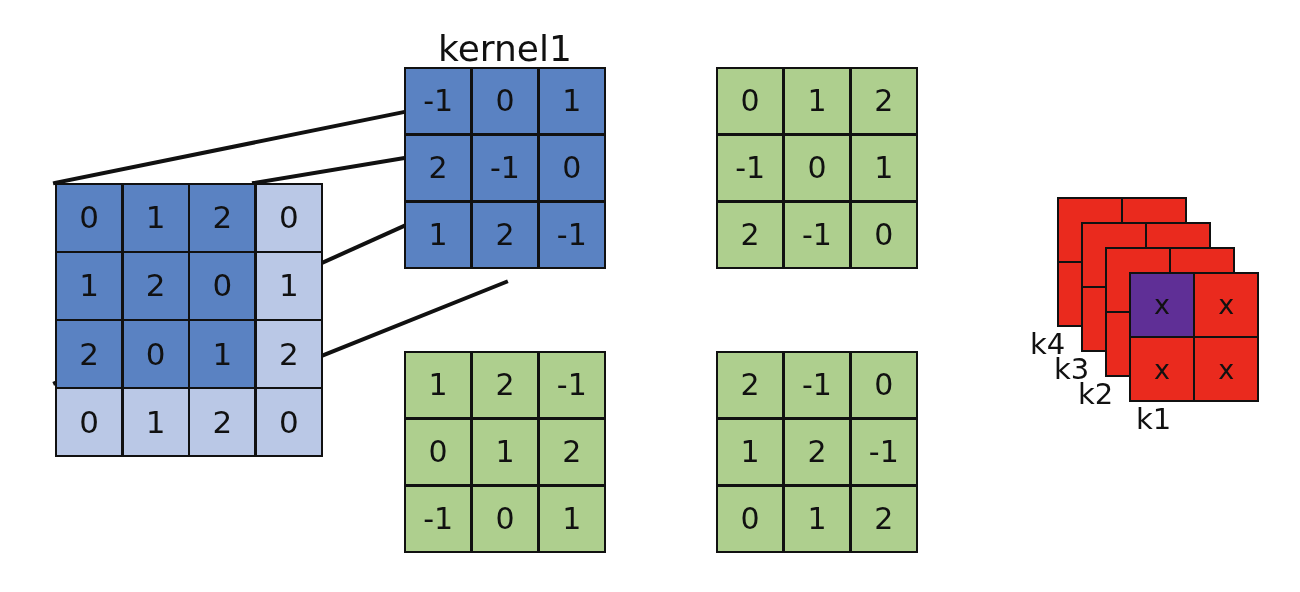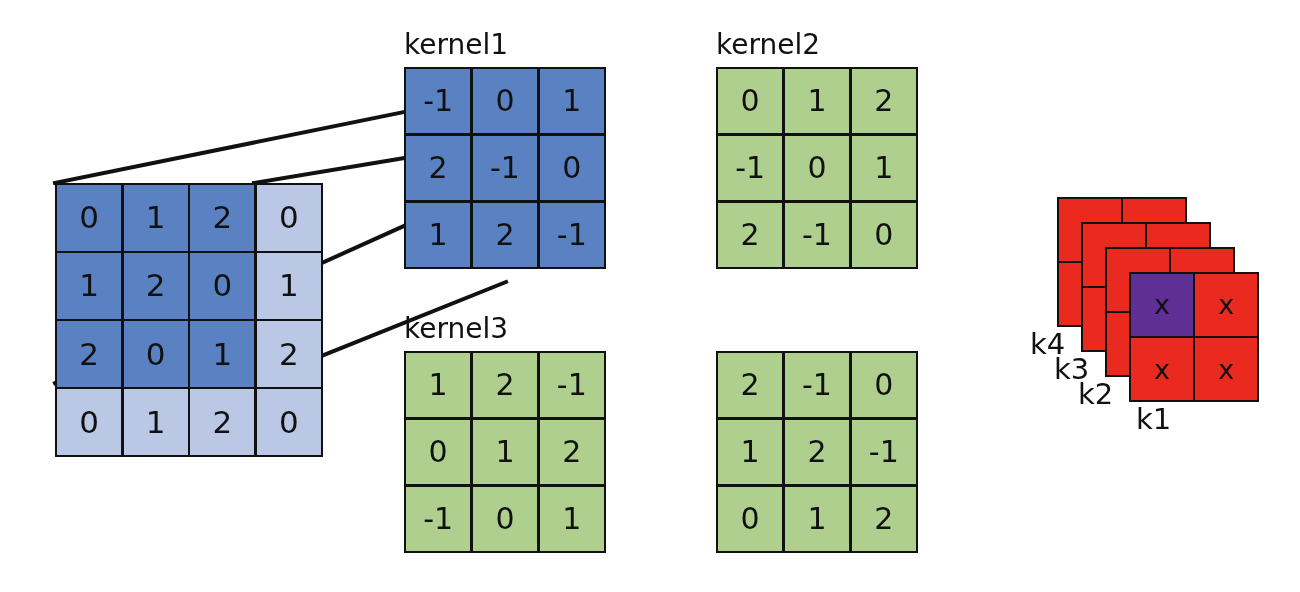--- a/index.html
+++ b/index.html
@@ -64,22 +64,22 @@
     grid-template-rows: repeat(3, 1fr);
   }
   #kernel1-grid { left: 404px; top: 67px; }
   #kernel2-grid { left: 716px; top: 67px; }
   #kernel3-grid { left: 404px; top: 351px; }
   #kernel4-grid { left: 716px; top: 351px; }
 
   .kernel-title {
     position: absolute;
     width: 202px;
-    text-align: left;
-    font-size: 28px;
+    text-align: center;
+    font-size: 36px;
     color: #111111;
     line-height: 1;
     user-select: none;
   }
   #kernel1-title { left: 404px; top: 31px; }
   #kernel2-title { left: 716px; top: 31px; }
   #kernel3-title { left: 404px; top: 315px; }
   #kernel4-title { left: 716px; top: 315px; }
 
   
@@ -162,34 +162,32 @@
     <div class="cell c-blue-dark">0</div>
     <div class="cell c-blue-dark">1</div>
     <div class="cell c-blue-dark">2</div>
     <div class="cell c-blue-dark">-1</div>
     <div class="cell c-blue-dark">0</div>
     <div class="cell c-blue-dark">1</div>
     <div class="cell c-blue-dark">2</div>
     <div class="cell c-blue-dark">-1</div>
   </div>
 
-  <div class="kernel-title" id="kernel2-title">kernel2</div>
   <div class="matrix kernel-grid" id="kernel2-grid">
     <div class="cell c-green">0</div>
     <div class="cell c-green">1</div>
     <div class="cell c-green">2</div>
     <div class="cell c-green">-1</div>
     <div class="cell c-green">0</div>
     <div class="cell c-green">1</div>
     <div class="cell c-green">2</div>
     <div class="cell c-green">-1</div>
     <div class="cell c-green">0</div>
   </div>
 
-  <div class="kernel-title" id="kernel3-title">kernel3</div>
   <div class="matrix kernel-grid" id="kernel3-grid">
     <div class="cell c-green">1</div>
     <div class="cell c-green">2</div>
     <div class="cell c-green">-1</div>
     <div class="cell c-green">0</div>
     <div class="cell c-green">1</div>
     <div class="cell c-green">2</div>
     <div class="cell c-green">-1</div>
     <div class="cell c-green">0</div>
     <div class="cell c-green">1</div>

